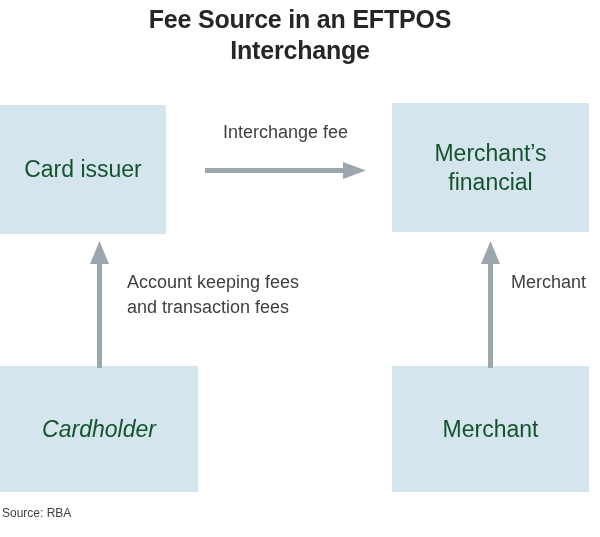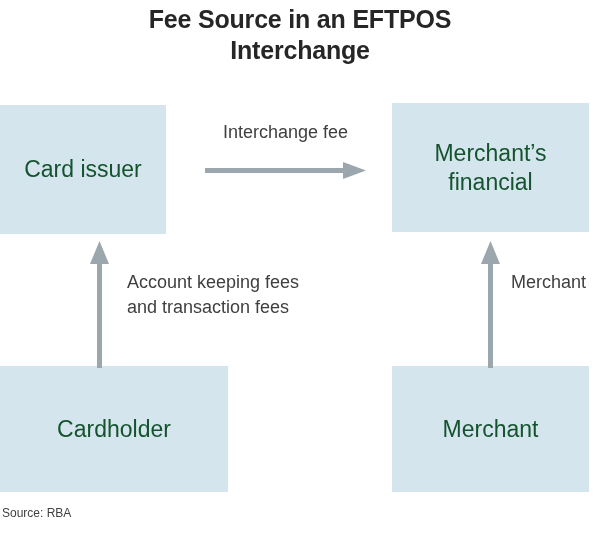--- a/index.html
+++ b/index.html
@@ -57,22 +57,23 @@
   }
   #box-merchant-fi {
     left: 392px;
     top: 103px;
     width: 197px;
     height: 129px;
   }
   #box-cardholder {
     left: 0px;
     top: 366px;
-    width: 228px;
+    width: 198px;
     height: 126px;
+    font-style: italic;
   }
   #box-merchant {
     left: 392px;
     top: 366px;
     width: 197px;
     height: 126px;
   }
 
   
   .arrow-svg {

